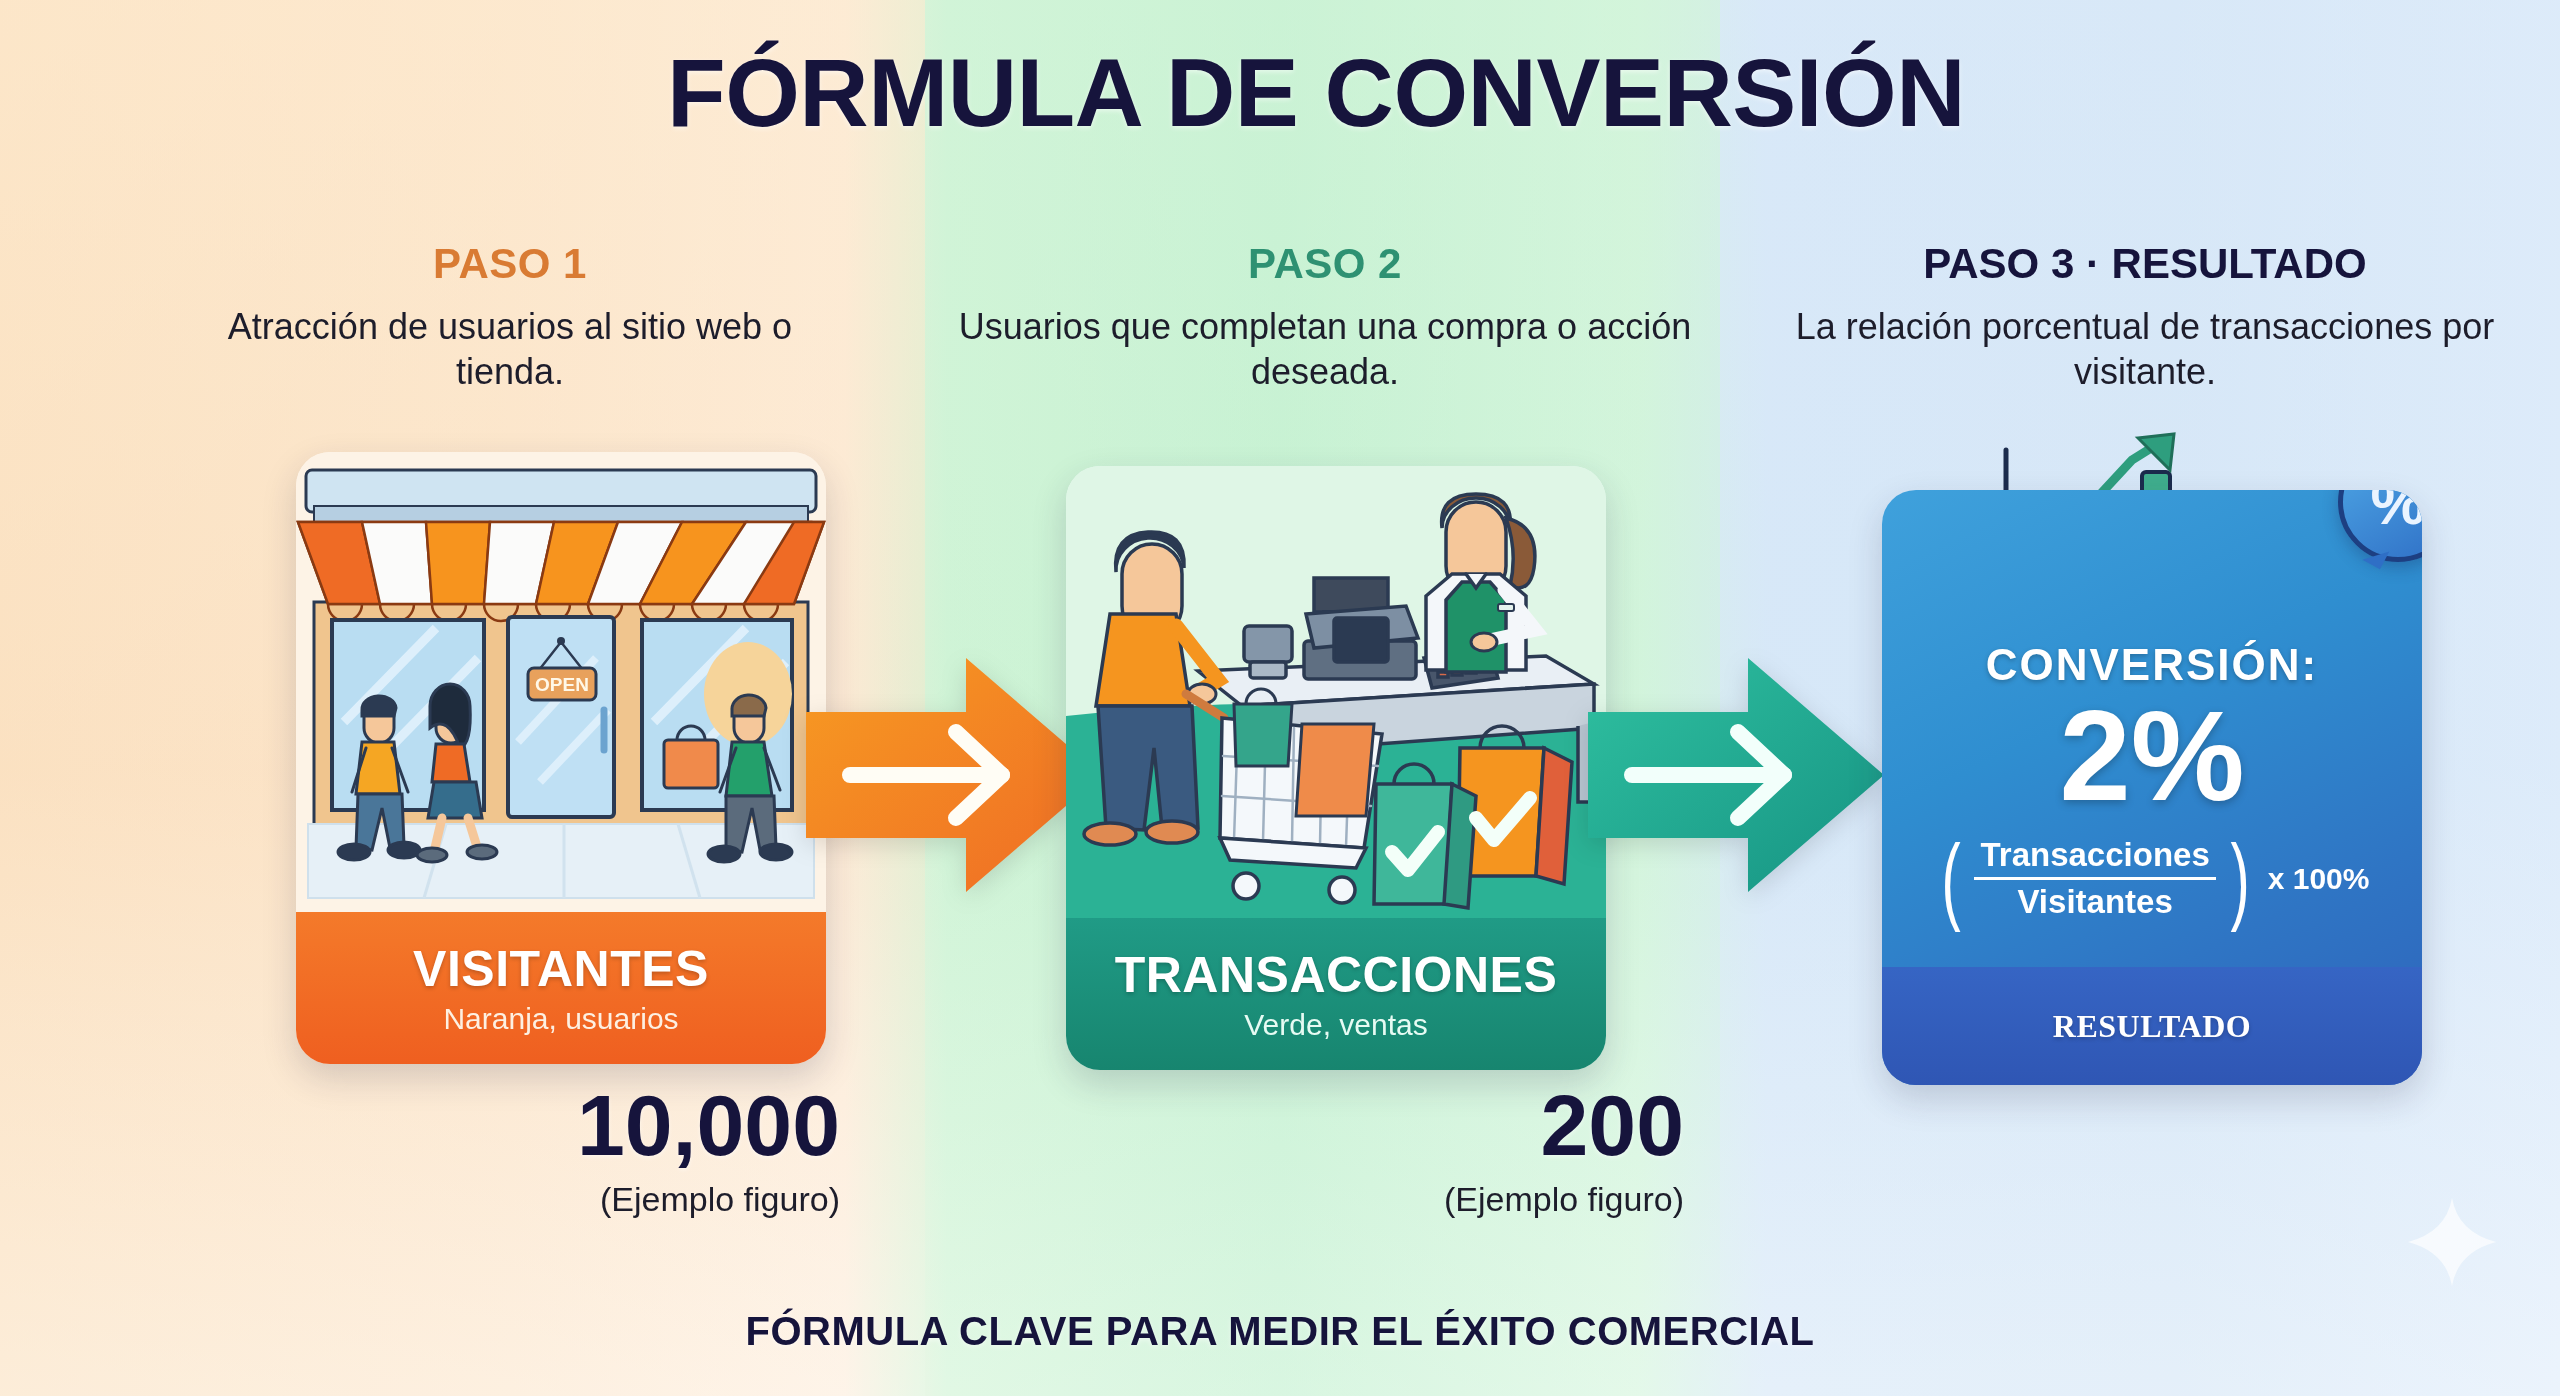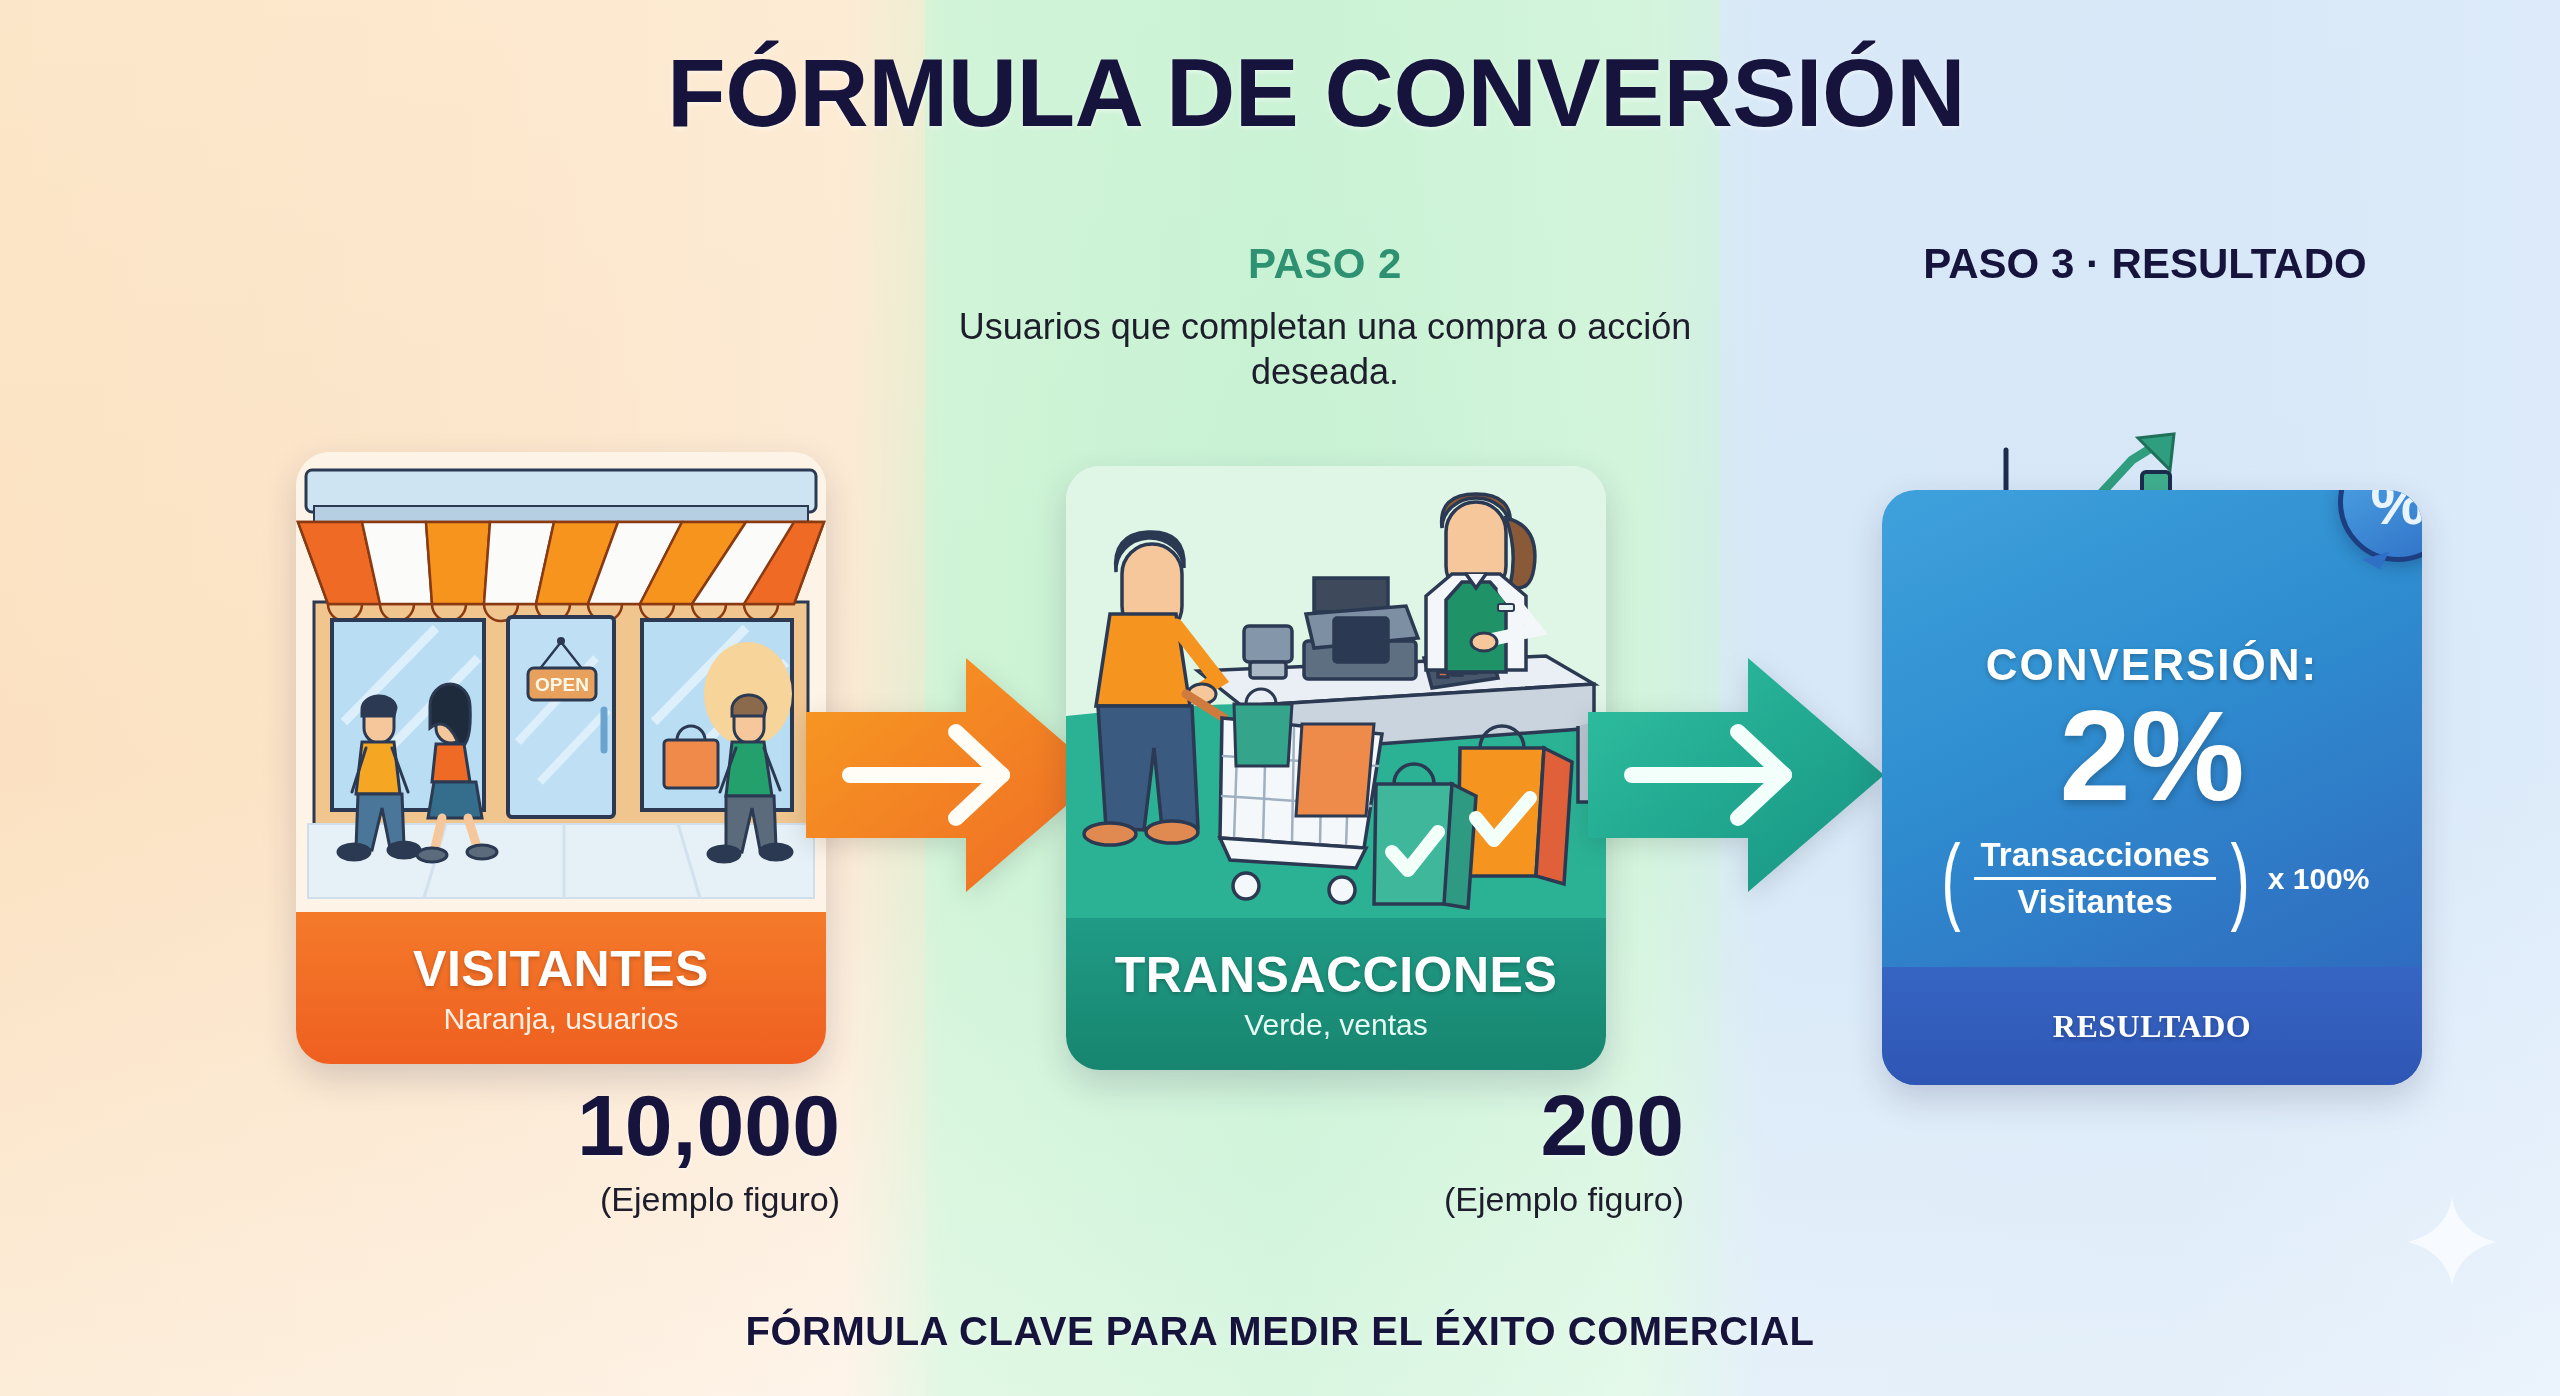--- a/index.html
+++ b/index.html
@@ -137,20 +137,24 @@
 <body>
 
 <div id="stage">
 
   <div class="col-wash wash-1"></div>
   <div class="col-wash wash-2"></div>
   <div class="col-wash wash-3"></div>
 
   <div id="title">FÓRMULA DE CONVERSIÓN</div>
 
+  <div class="column" id="col1">
+    <div class="step-label c1">PASO 1</div>
+    <div class="step-desc">Atracción de usuarios al sitio web o tienda.</div>
+  </div>
 
   <div class="card" id="card1">
     <div class="card-art">
       <svg width="530" height="470" viewBox="0 0 530 470">
         <rect x="0" y="0" width="530" height="470" fill="#fdf3e6"></rect>
 
         <rect x="18" y="150" width="494" height="230" fill="#f0c58e" stroke="#2b3a52" stroke-width="3"></rect>
 
         <rect x="10" y="18" width="510" height="42" rx="6" fill="#cfe4f2" stroke="#2b3a52" stroke-width="3"></rect>
         <rect x="18" y="54" width="494" height="16" fill="#b6cfe2" stroke="#2b3a52" stroke-width="2"></rect>
@@ -394,20 +398,21 @@
       <path d="M0 62 H160 V8 L296 125 L160 242 V188 H0 Z" fill="url(#gT)"></path>
       <g stroke="#f2fffb" stroke-width="16" stroke-linecap="round" stroke-linejoin="round" fill="none">
         <line x1="44" y1="125" x2="196" y2="125"></line>
         <polyline points="150,82 196,125 150,168"></polyline>
       </g>
     </svg>
   </div>
 
   <div class="column" id="col3">
     <div class="step-label c3">PASO 3 · RESULTADO</div>
+    <div class="step-desc">La relación porcentual de transacciones por visitante.</div>
   </div>
 
   <div style="position:absolute; left:1982px; top:432px; width:230px; height:190px;">
     <svg width="230" height="190" viewBox="0 0 230 190">
       <g stroke="#1b2c4d" stroke-width="5" fill="none" stroke-linecap="round">
         <line x1="24" y1="18" x2="24" y2="152"></line>
         <line x1="24" y1="152" x2="196" y2="152"></line>
       </g>
       <g stroke="#1b2c4d" stroke-width="4">
         <rect x="40" y="106" width="28" height="46" rx="4" fill="#f58634"></rect>

